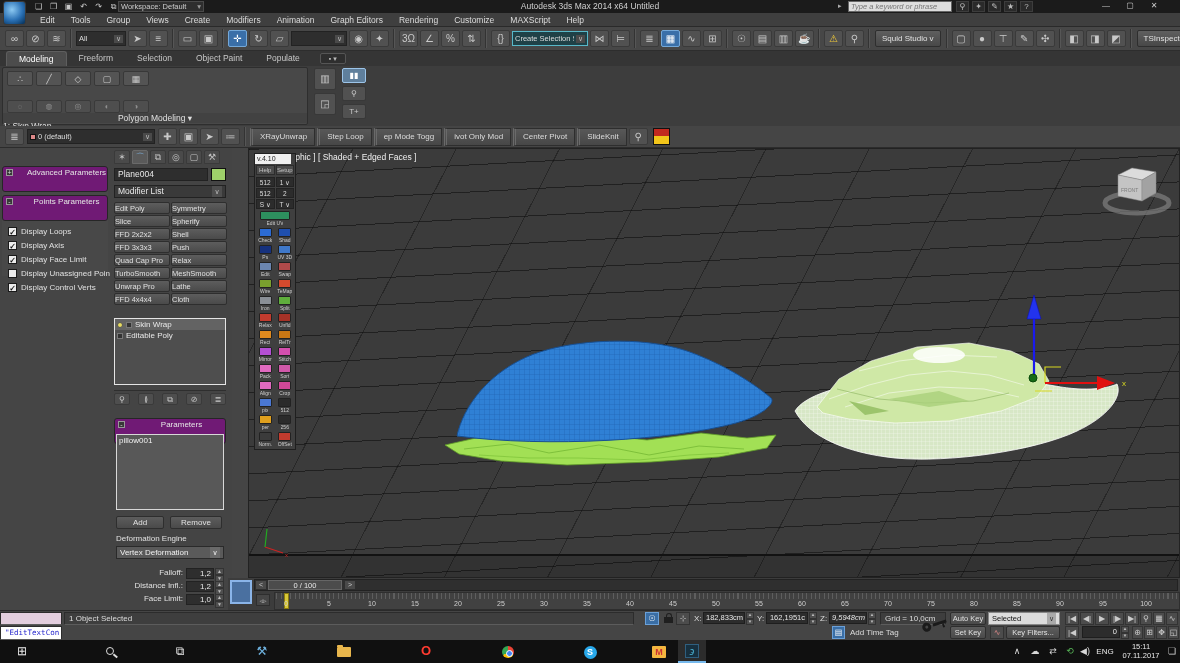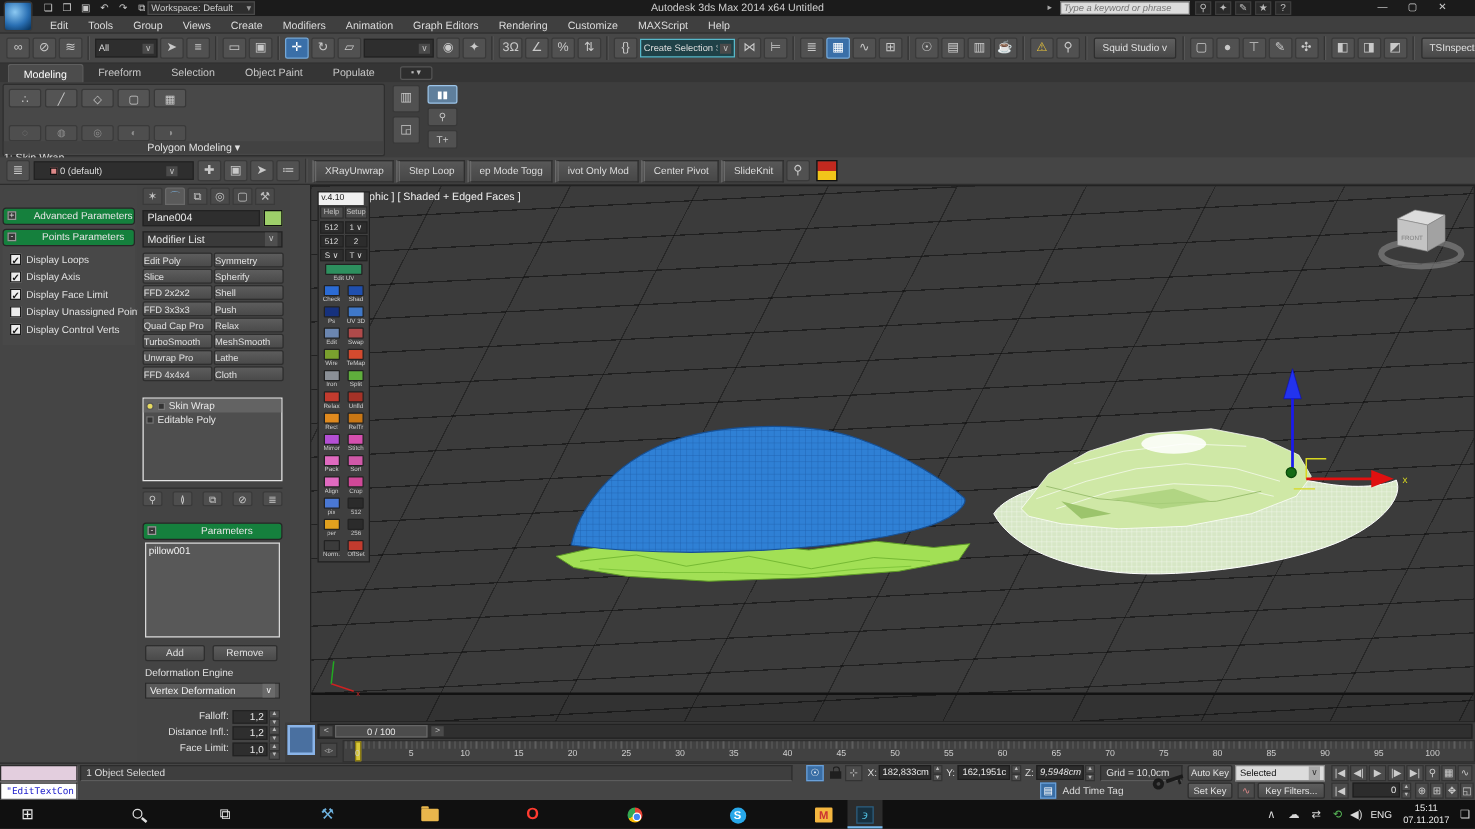--- a/index.html
+++ b/index.html
@@ -54,28 +54,28 @@
   #pm-row2 { position:absolute; left:4px; top:32px; display:flex; gap:3px; }
   .rb-icon2 { width:26px; height:13px; background:#4e4e4e; border:1px solid #3a3a3a; border-radius:2px; color:#8f8f8f; font-size:8px; line-height:12px; text-align:center; }
   #pm-footer { position:absolute; left:0; bottom:1px; width:100%; text-align:center; font-size:8.5px; color:#e0e0e0; background:#424242; }
   #rb-side { position:absolute; left:314px; top:2px; width:110px; height:56px; display:flex; gap:6px; }
   #rb-side .col { display:flex; flex-direction:column; gap:3px; }
   .rb-sq { width:22px; height:22px; background:#515151; border:1px solid #383838; border-radius:2px; color:#c8c8c8; font-size:10px; line-height:20px; text-align:center; }
   .rb-sm { width:24px; height:15px; background:#515151; border:1px solid #383838; border-radius:2px; color:#c8c8c8; font-size:8px; line-height:13px; text-align:center; }
   .rb-sm.active { background:#5f7f9c; border-color:#9cc4e8; color:#fff; }
   
   #toolbar2 { position:absolute; left:0; top:126px; width:1180px; height:22px; background:#454545; border-bottom:1px solid #2c2c2c; display:flex; align-items:center; padding-left:4px; }
-  #layer-dd { width:128px; height:15px; background:#2e2e2e; border:1px solid #222; display:flex; align-items:center; font-size:7.5px; color:#ddd; padding:0 12px; margin:0 2px; }
+  #layer-dd { width:128px; height:15px; background:#2e2e2e; border:1px solid #222; display:flex; align-items:center; font-size:7.5px; color:#ddd; padding:0 2px; margin:0 2px; }
   #layer-dd .sw { width:6px; height:6px; background:#d88; border:1px solid #111; margin-right:2px; flex:none; }
   #layer-dd .a { margin-left:auto; background:#4a4a4a; width:9px; text-align:center; font-size:7px; color:#bbb; }
   .t2-btn { height:18px; background:linear-gradient(#585858,#474747); border:1px solid #2e2e2e; color:#dcdcdc; font-size:8px; line-height:16px; padding:0 7px; margin:0 1px; border-left:3px double #6a6a6a; flex:none; overflow:hidden; white-space:nowrap; }
   #textools-launcher { width:17px; height:17px; background:linear-gradient(180deg,#c2291f 50%,#f2c51a 50%); border:1px solid #111; margin-left:4px; flex:none; }
   
   #left-panel { position:absolute; left:2px; top:166px; width:106px; height:110px; background:#484848; }
-  .rollhead { position:relative; height:14px; background:#15803d; border:1px solid #262626; border-radius:3px; font-size:8px; line-height:11px; text-align:center; color:#e4e4e4; margin-bottom:3px;padding-left:23px; }
+  .rollhead { position:relative; height:26px; background:#701a75; border:1px solid #262626; border-radius:3px; font-size:8px; line-height:11px; text-align:center; color:#e4e4e4; margin-bottom:3px;padding-left:23px; }
   .rollhead .pm { position:absolute; left:3px; top:2px; width:7px; height:7px; border:1px solid #999; background:#383838; font-size:7px; line-height:6px; text-align:center; color:#ddd; }
   .cb-row { display:flex; align-items:center; height:14px; padding-left:6px; }
   .cb { width:9px; height:9px; background:#ececec; border:1px solid #1a1a1a; font-size:8px; line-height:9px; text-align:center; color:#111; font-weight:bold; margin-right:4px; flex:none; }
   .cb-label { font-size:8px; color:#e0e0e0; white-space:nowrap; }
   
   #cmd-panel { position:absolute; left:110px; top:148px; width:122px; height:464px; background:#444; }
   #cp-tabs { position:absolute; left:4px; top:2px; display:flex; gap:2px; }
   .cp-tab { width:16px; height:14px; font-size:9px; line-height:13px; text-align:center; color:#c0c0c0; background:#4a4a4a; border:1px solid #3a3a3a; border-radius:2px 2px 0 0; }
   .cp-tab.active { background:#5a5a5a; color:#7fb8e8; border-color:#6a6a6a; }
   #cp-name { position:absolute; left:4px; top:20px; width:94px; height:13px; background:#2e2e2e; border:1px solid #222; font-size:8.5px; line-height:11px; color:#e8e8e8; padding:0 3px; }

